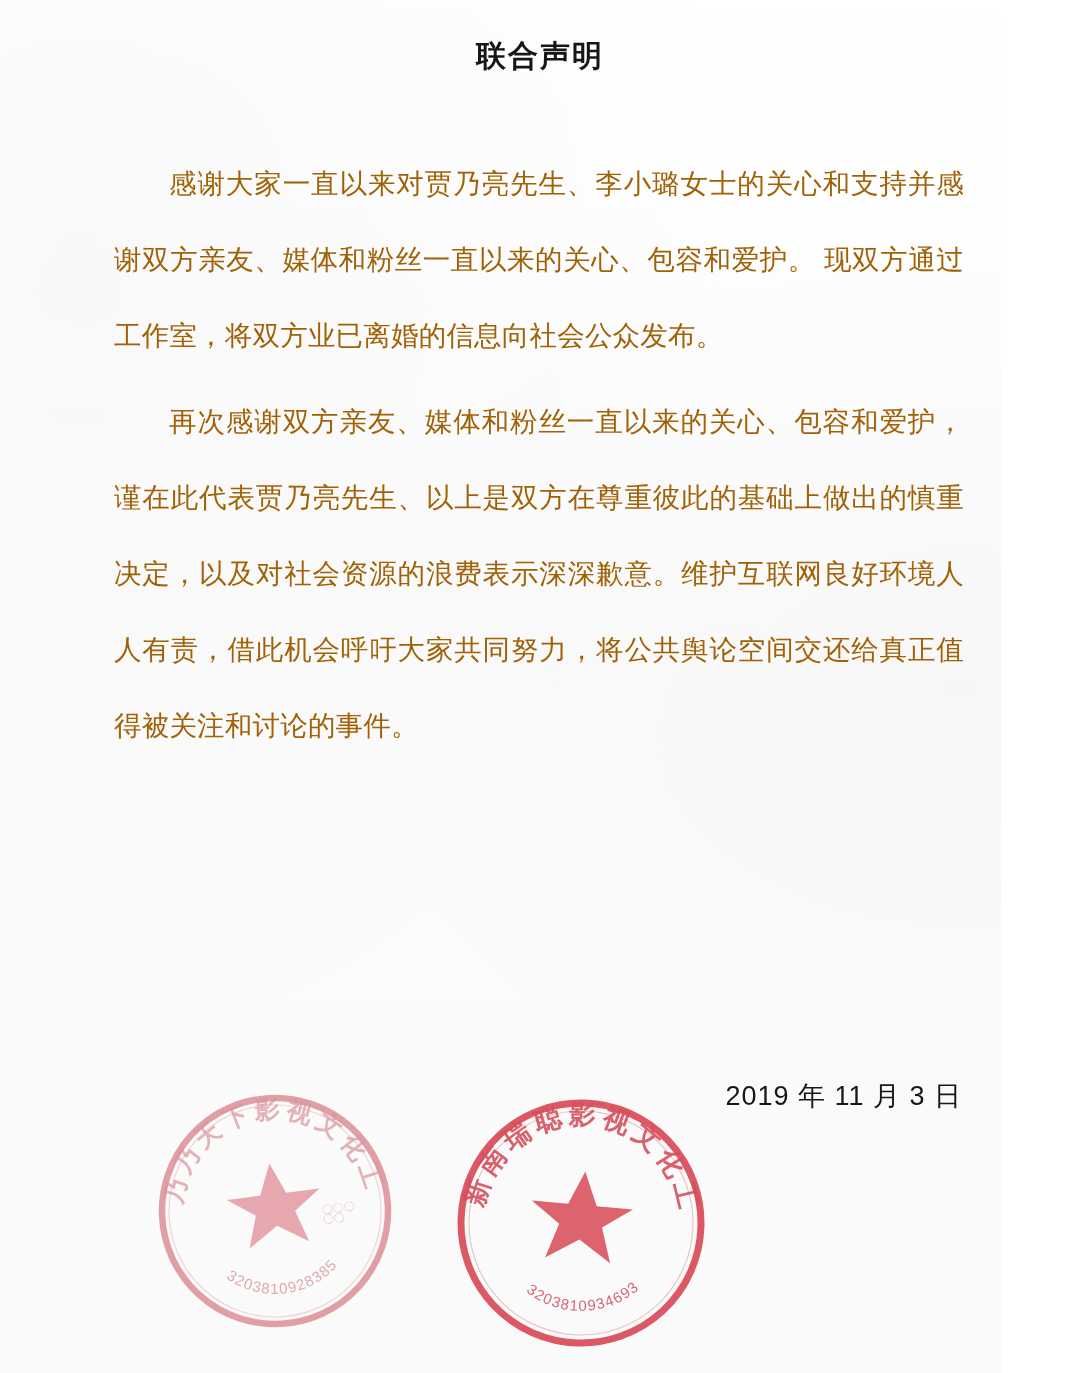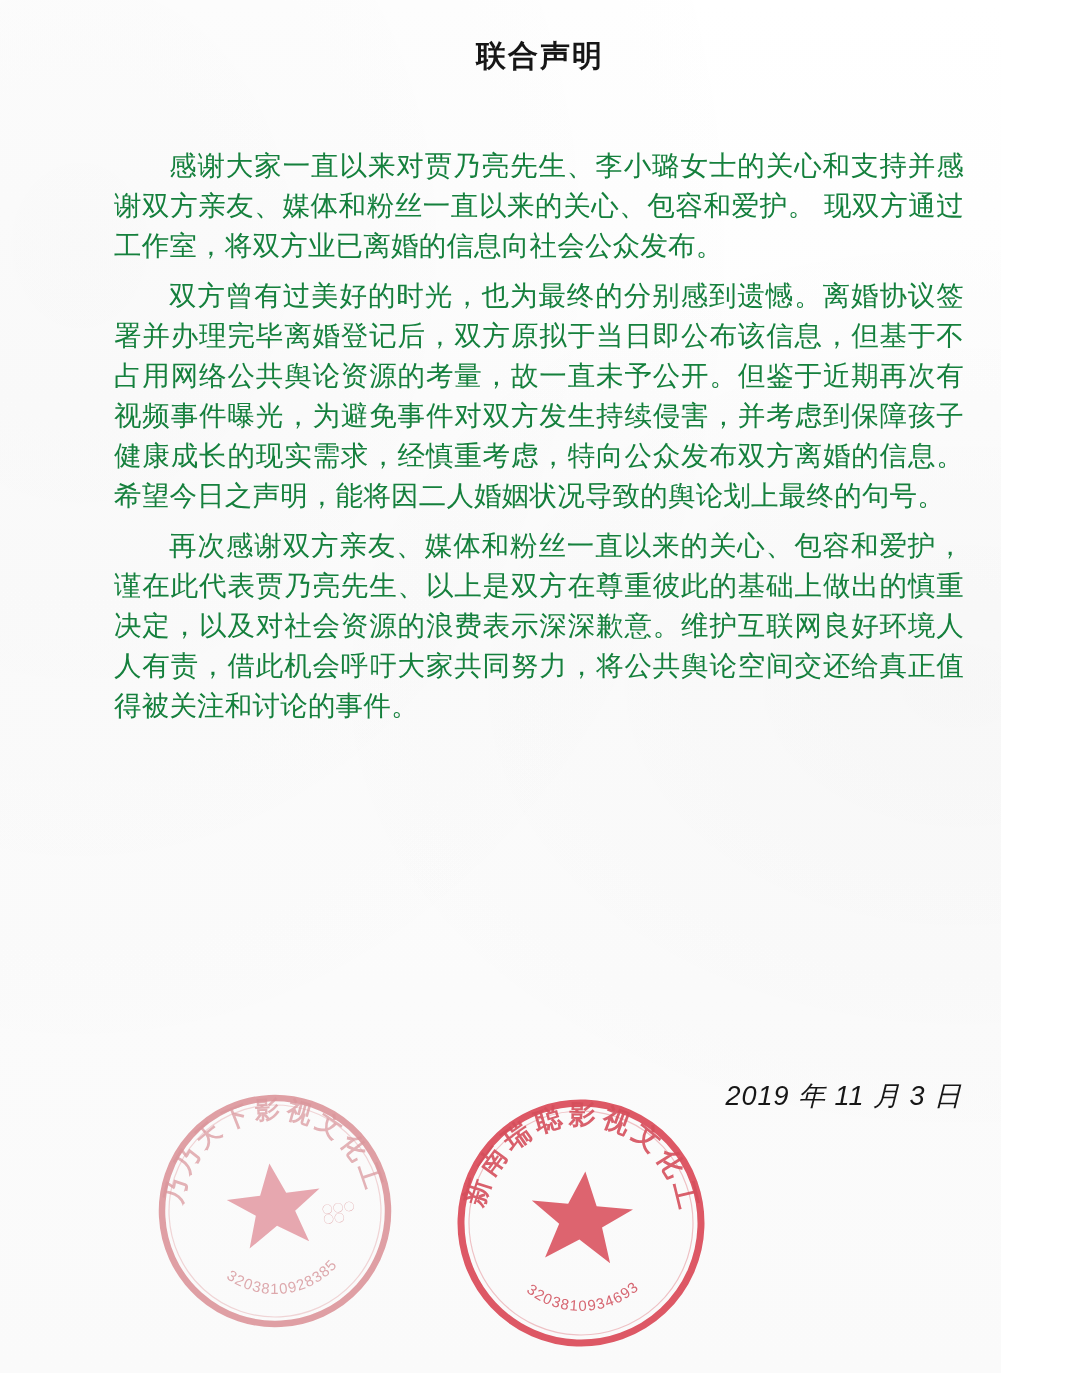--- a/index.html
+++ b/index.html
@@ -40,22 +40,22 @@
     color: #161616;
   }
   .body-text {
     position: absolute;
     top: 146px;
     left: 114px;
     width: 850px;
   }
   .para {
     font-size: 27.5px;
-    line-height: 40px;
-    color: #15803d;
+    line-height: 76px;
+    color: #a16207;
     text-align: justify;
     text-justify: inter-character;
     text-indent: 2em;
     margin: 0 0 10px 0;
     letter-spacing: 0.2px;
   }
   .para:last-child { margin-bottom: 0; }
 
   .signature-block {
     position: absolute;
@@ -65,21 +65,20 @@
     height: 313px;
   }
   .date-line {
     position: absolute;
     right: 118px;
     top: 18px;
     font-size: 27px;
     color: #171717;
     letter-spacing: 1px;
     white-space: nowrap;
-    font-style: italic;
   }
 
   
   .seal {
     position: absolute;
     border-radius: 50%;
     display: block;
   }
   .seal svg { display: block; }
 
@@ -107,21 +106,20 @@
 </head>
 <body>
 
 <div class="page">
   <div class="paper-tint"></div>
 
   <div class="doc-title">联合声明</div>
 
   <div class="body-text">
     <p class="para">感谢大家一直以来对贾乃亮先生、李小璐女士的关心和支持并感谢双方亲友、媒体和粉丝一直以来的关心、包容和爱护。 现双方通过工作室，将双方业已离婚的信息向社会公众发布。</p>
-    <p class="para">双方曾有过美好的时光，也为最终的分别感到遗憾。离婚协议签署并办理完毕离婚登记后，双方原拟于当日即公布该信息，但基于不占用网络公共舆论资源的考量，故一直未予公开。但鉴于近期再次有视频事件曝光，为避免事件对双方发生持续侵害，并考虑到保障孩子健康成长的现实需求，经慎重考虑，特向公众发布双方离婚的信息。希望今日之声明，能将因二人婚姻状况导致的舆论划上最终的句号。</p>
     <p class="para">再次感谢双方亲友、媒体和粉丝一直以来的关心、包容和爱护，谨在此代表贾乃亮先生、以上是双方在尊重彼此的基础上做出的慎重决定，以及对社会资源的浪费表示深深歉意。维护互联网良好环境人人有责，借此机会呼吁大家共同努力，将公共舆论空间交还给真正值得被关注和讨论的事件。</p>
   </div>
 
   <div class="signature-block">
 
     <div class="seal seal-left">
       <svg viewBox="0 0 246 246" width="246" height="246" aria-hidden="true">
         <defs>
           <path id="arcTopL" d="M 30 123 A 93 93 0 0 1 216 123" fill="none"></path>
           <path id="arcBotL" d="M 40 123 A 83 83 0 0 0 206 123" fill="none"></path>

